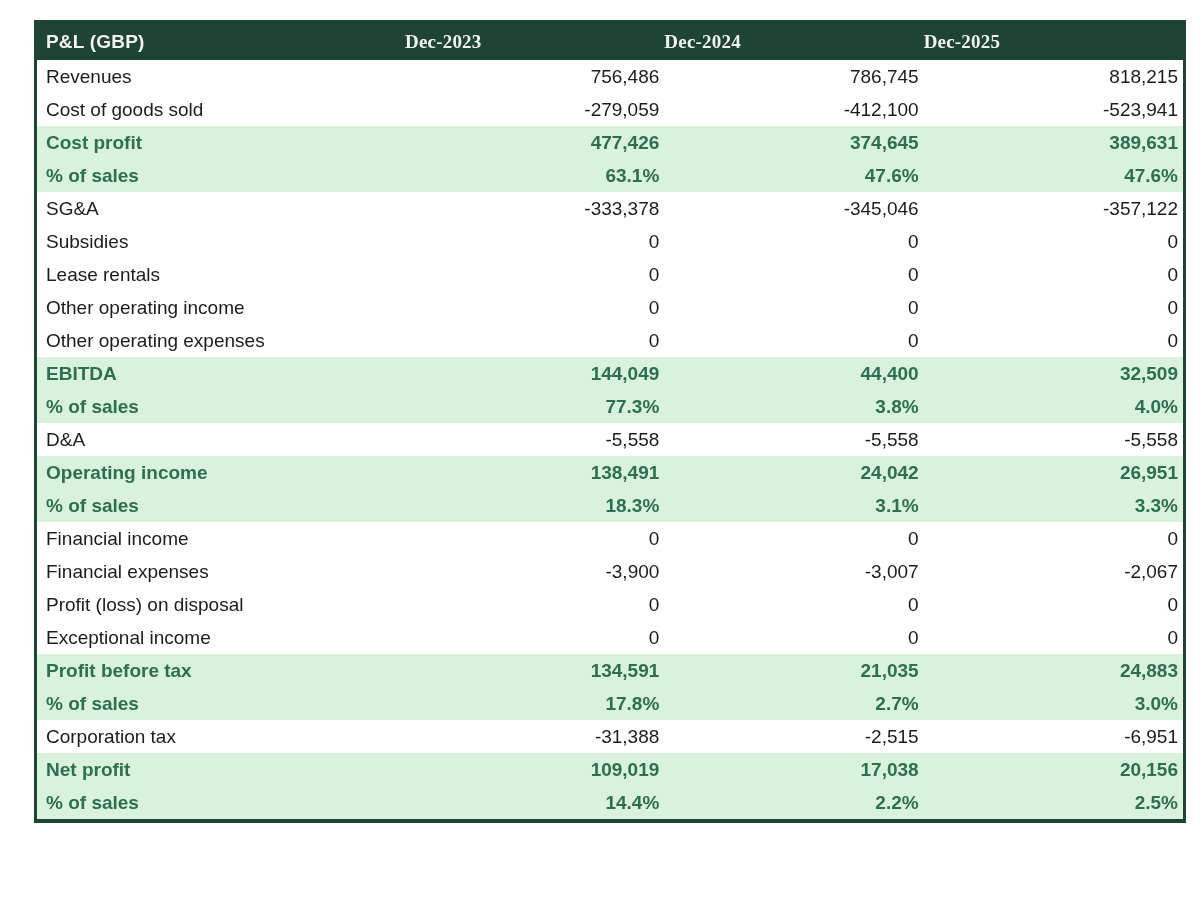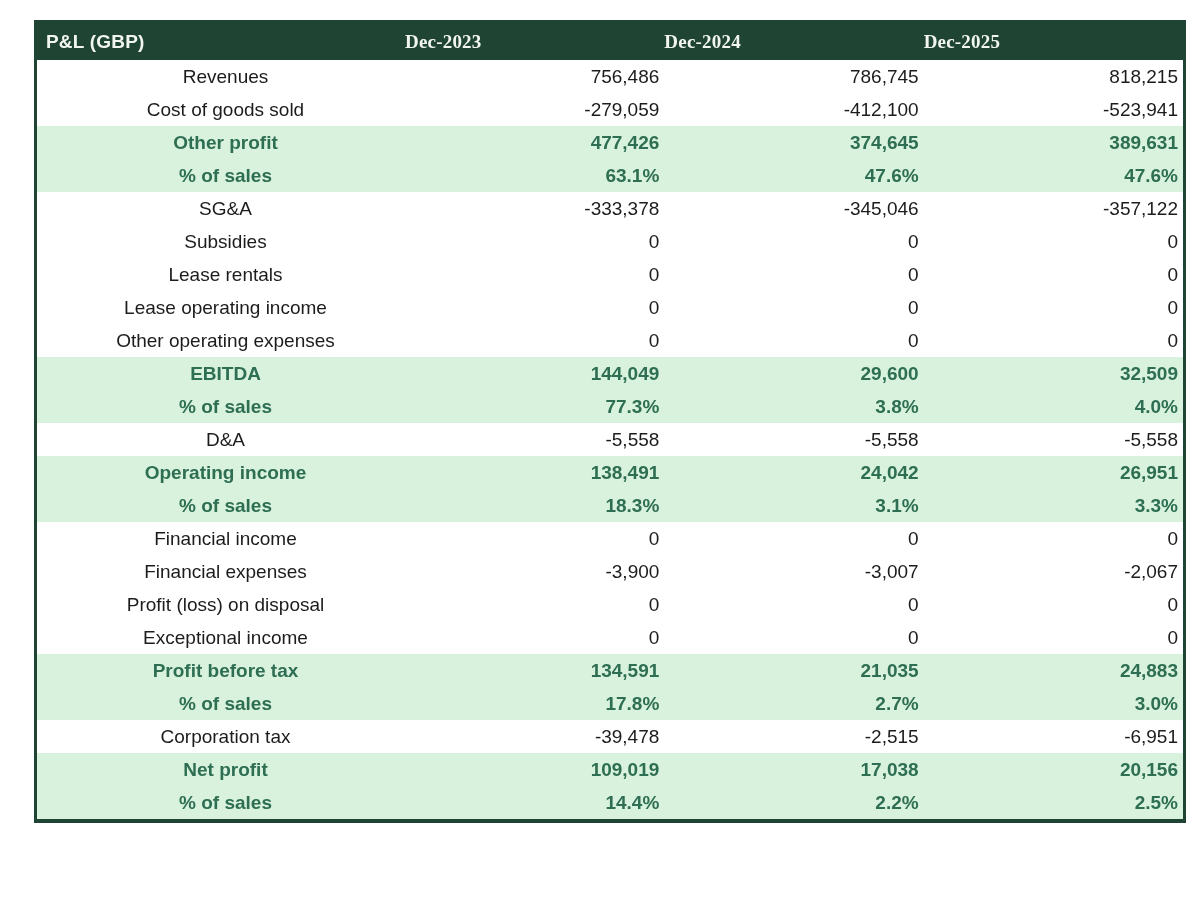--- a/index.html
+++ b/index.html
@@ -48,21 +48,21 @@
     font-family: Liberation Serif, serif;
   }
   table.pnl tbody td {
     height: 33px;
     padding: 0;
     font-size: 19px;
     white-space: nowrap;
     overflow: hidden;
   }
   table.pnl td.cell-label {
-    text-align: center;
+    text-align: left;
     padding-left: 9px;
     color: var(--body-text, #1C1C1C);
   }
   table.pnl td.cell-value {
     text-align: right;
     padding-right: 5px;
     color: var(--body-text, #1C1C1C);
     font-family: "Liberation Sans", "DejaVu Sans", sans-serif;
   }
   tr.row-highlight td {
@@ -103,21 +103,21 @@
           <td class="cell-value">786,745</td>
           <td class="cell-value">818,215</td>
         </tr>
         <tr class="row-normal">
           <td class="cell-label">Cost of goods sold</td>
           <td class="cell-value">-279,059</td>
           <td class="cell-value">-412,100</td>
           <td class="cell-value">-523,941</td>
         </tr>
         <tr class="row-highlight">
-          <td class="cell-label">Other profit</td>
+          <td class="cell-label">Cost profit</td>
           <td class="cell-value">477,426</td>
           <td class="cell-value">374,645</td>
           <td class="cell-value">389,631</td>
         </tr>
         <tr class="row-highlight">
           <td class="cell-label">% of sales</td>
           <td class="cell-value">63.1%</td>
           <td class="cell-value">47.6%</td>
           <td class="cell-value">47.6%</td>
         </tr>
@@ -133,35 +133,35 @@
           <td class="cell-value">0</td>
           <td class="cell-value">0</td>
         </tr>
         <tr class="row-normal">
           <td class="cell-label">Lease rentals</td>
           <td class="cell-value">0</td>
           <td class="cell-value">0</td>
           <td class="cell-value">0</td>
         </tr>
         <tr class="row-normal">
-          <td class="cell-label">Lease operating income</td>
+          <td class="cell-label">Other operating income</td>
           <td class="cell-value">0</td>
           <td class="cell-value">0</td>
           <td class="cell-value">0</td>
         </tr>
         <tr class="row-normal">
           <td class="cell-label">Other operating expenses</td>
           <td class="cell-value">0</td>
           <td class="cell-value">0</td>
           <td class="cell-value">0</td>
         </tr>
         <tr class="row-highlight">
           <td class="cell-label">EBITDA</td>
           <td class="cell-value">144,049</td>
-          <td class="cell-value">29,600</td>
+          <td class="cell-value">44,400</td>
           <td class="cell-value">32,509</td>
         </tr>
         <tr class="row-highlight">
           <td class="cell-label">% of sales</td>
           <td class="cell-value">77.3%</td>
           <td class="cell-value">3.8%</td>
           <td class="cell-value">4.0%</td>
         </tr>
         <tr class="row-normal">
           <td class="cell-label">D&amp;A</td>
@@ -212,21 +212,21 @@
           <td class="cell-value">24,883</td>
         </tr>
         <tr class="row-highlight">
           <td class="cell-label">% of sales</td>
           <td class="cell-value">17.8%</td>
           <td class="cell-value">2.7%</td>
           <td class="cell-value">3.0%</td>
         </tr>
         <tr class="row-normal">
           <td class="cell-label">Corporation tax</td>
-          <td class="cell-value">-39,478</td>
+          <td class="cell-value">-31,388</td>
           <td class="cell-value">-2,515</td>
           <td class="cell-value">-6,951</td>
         </tr>
         <tr class="row-highlight">
           <td class="cell-label">Net profit</td>
           <td class="cell-value">109,019</td>
           <td class="cell-value">17,038</td>
           <td class="cell-value">20,156</td>
         </tr>
         <tr class="row-highlight">

